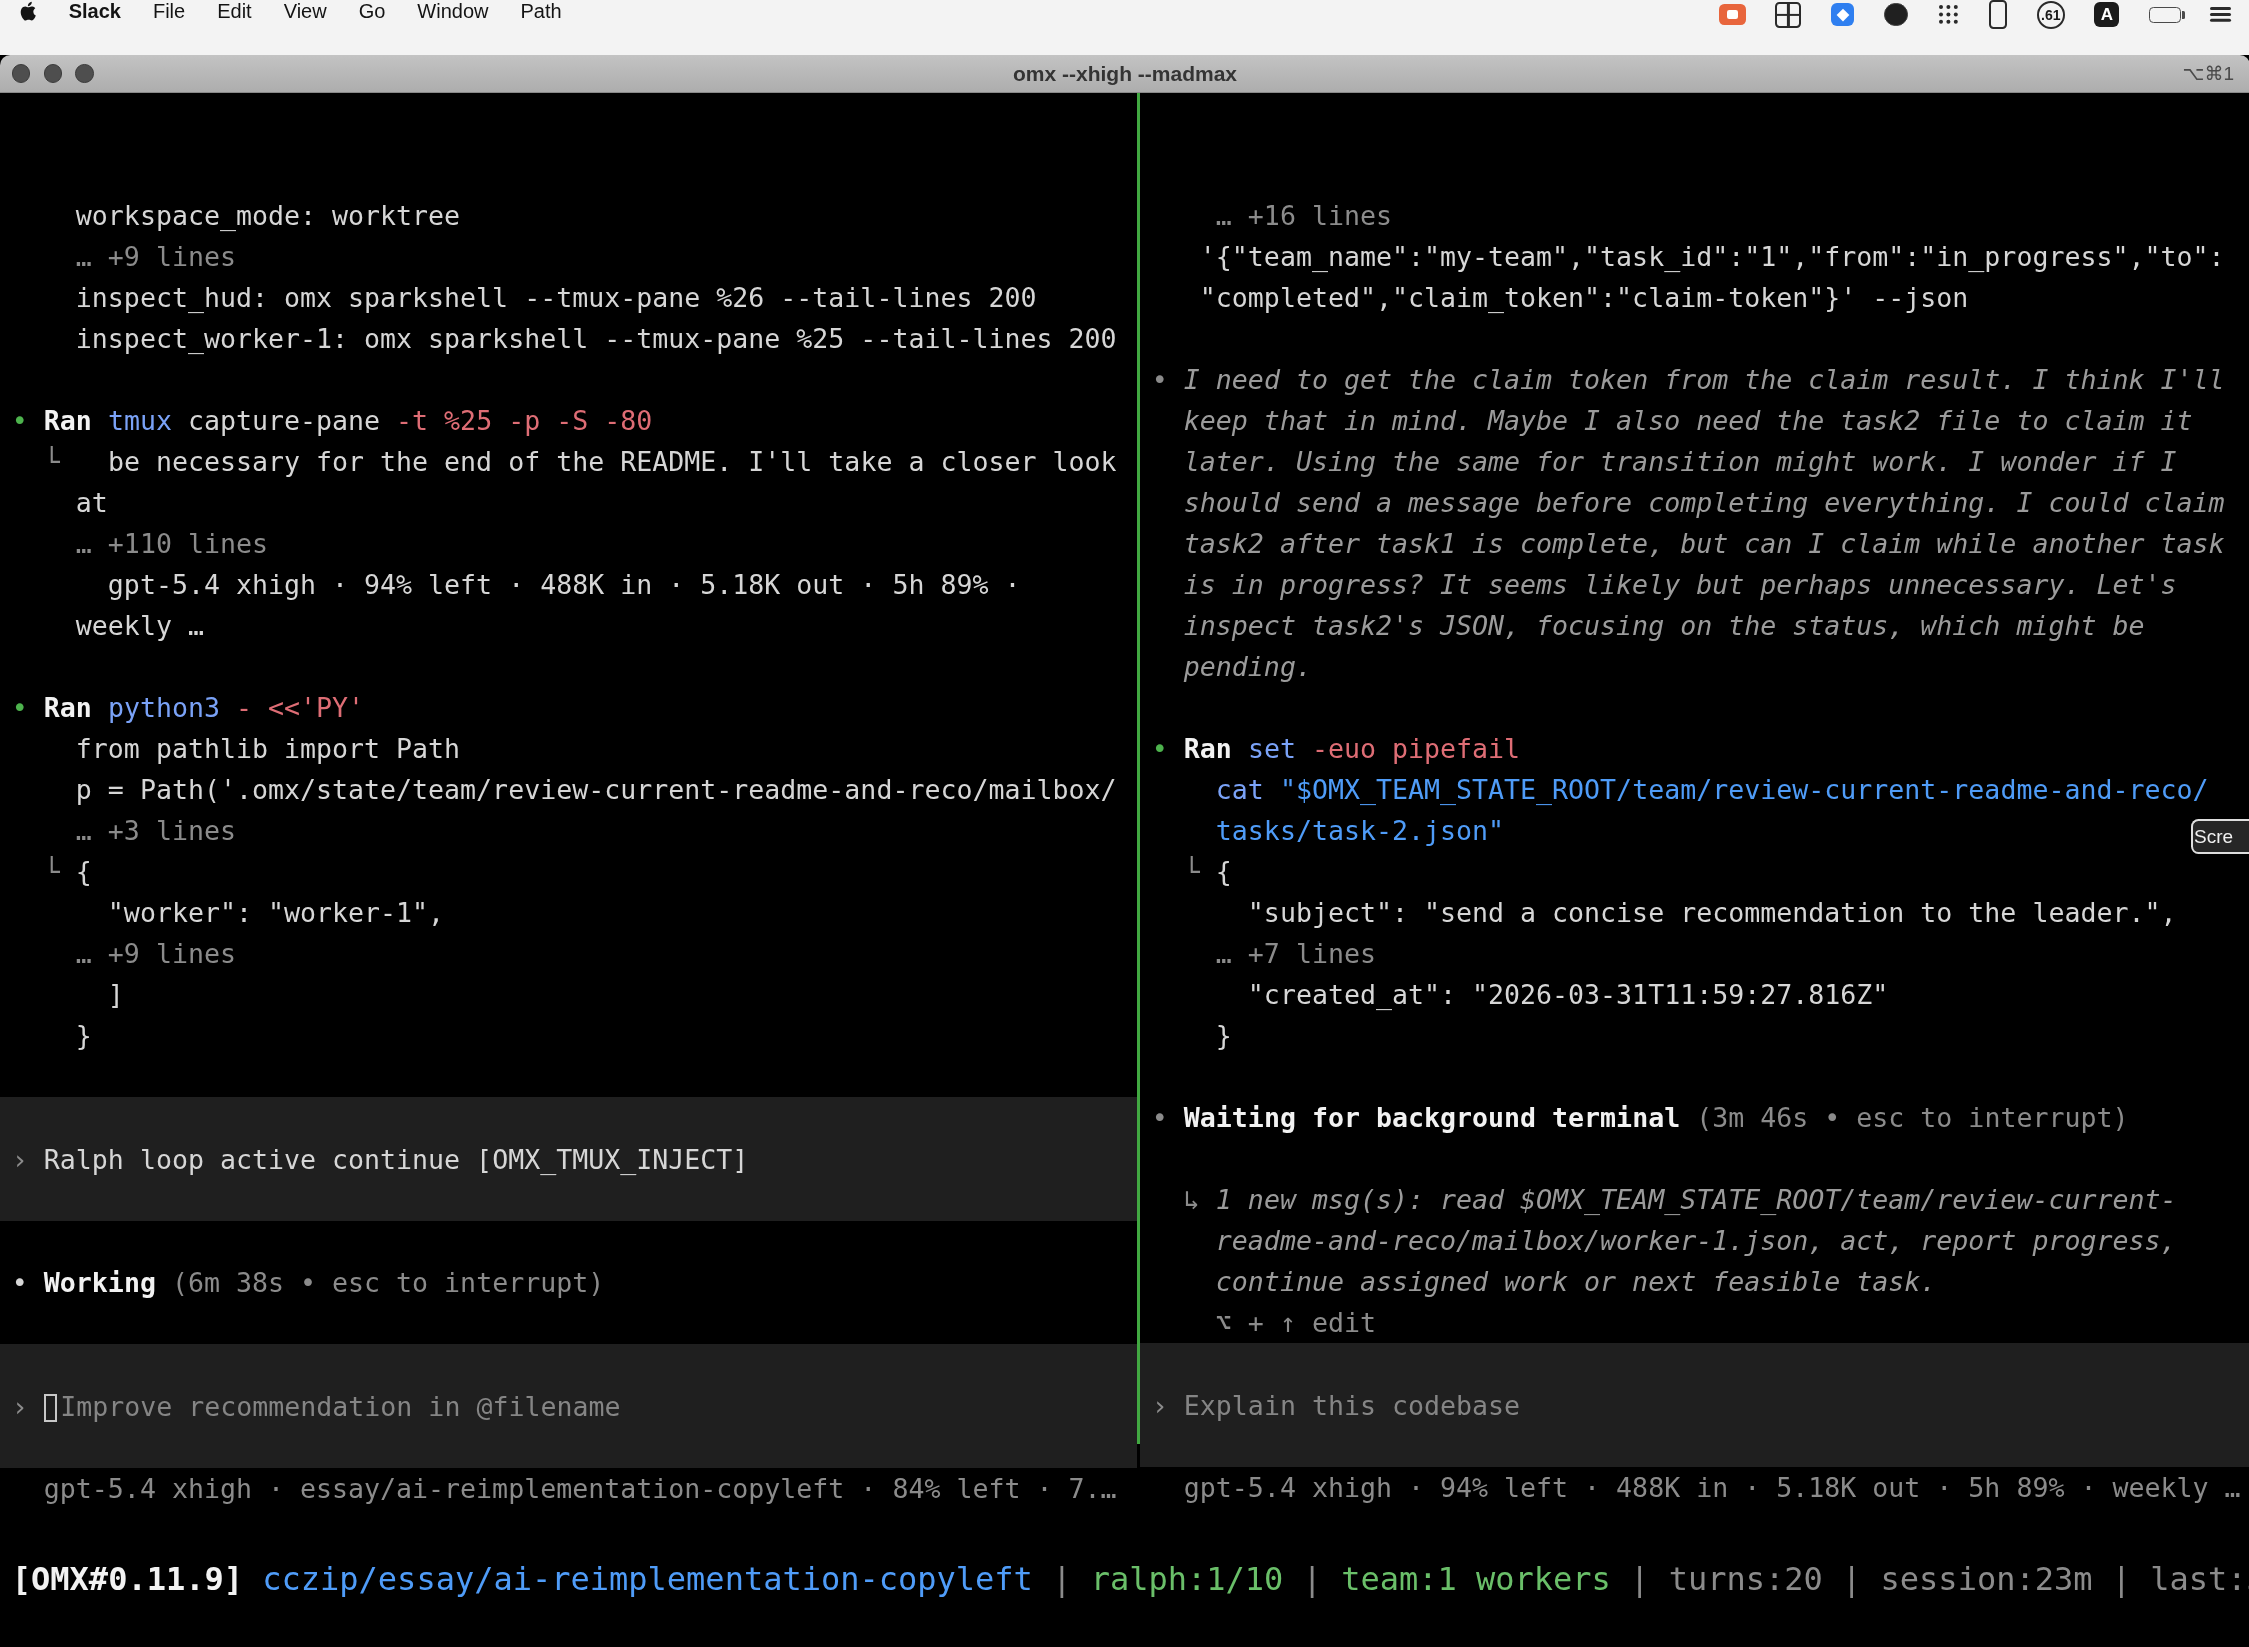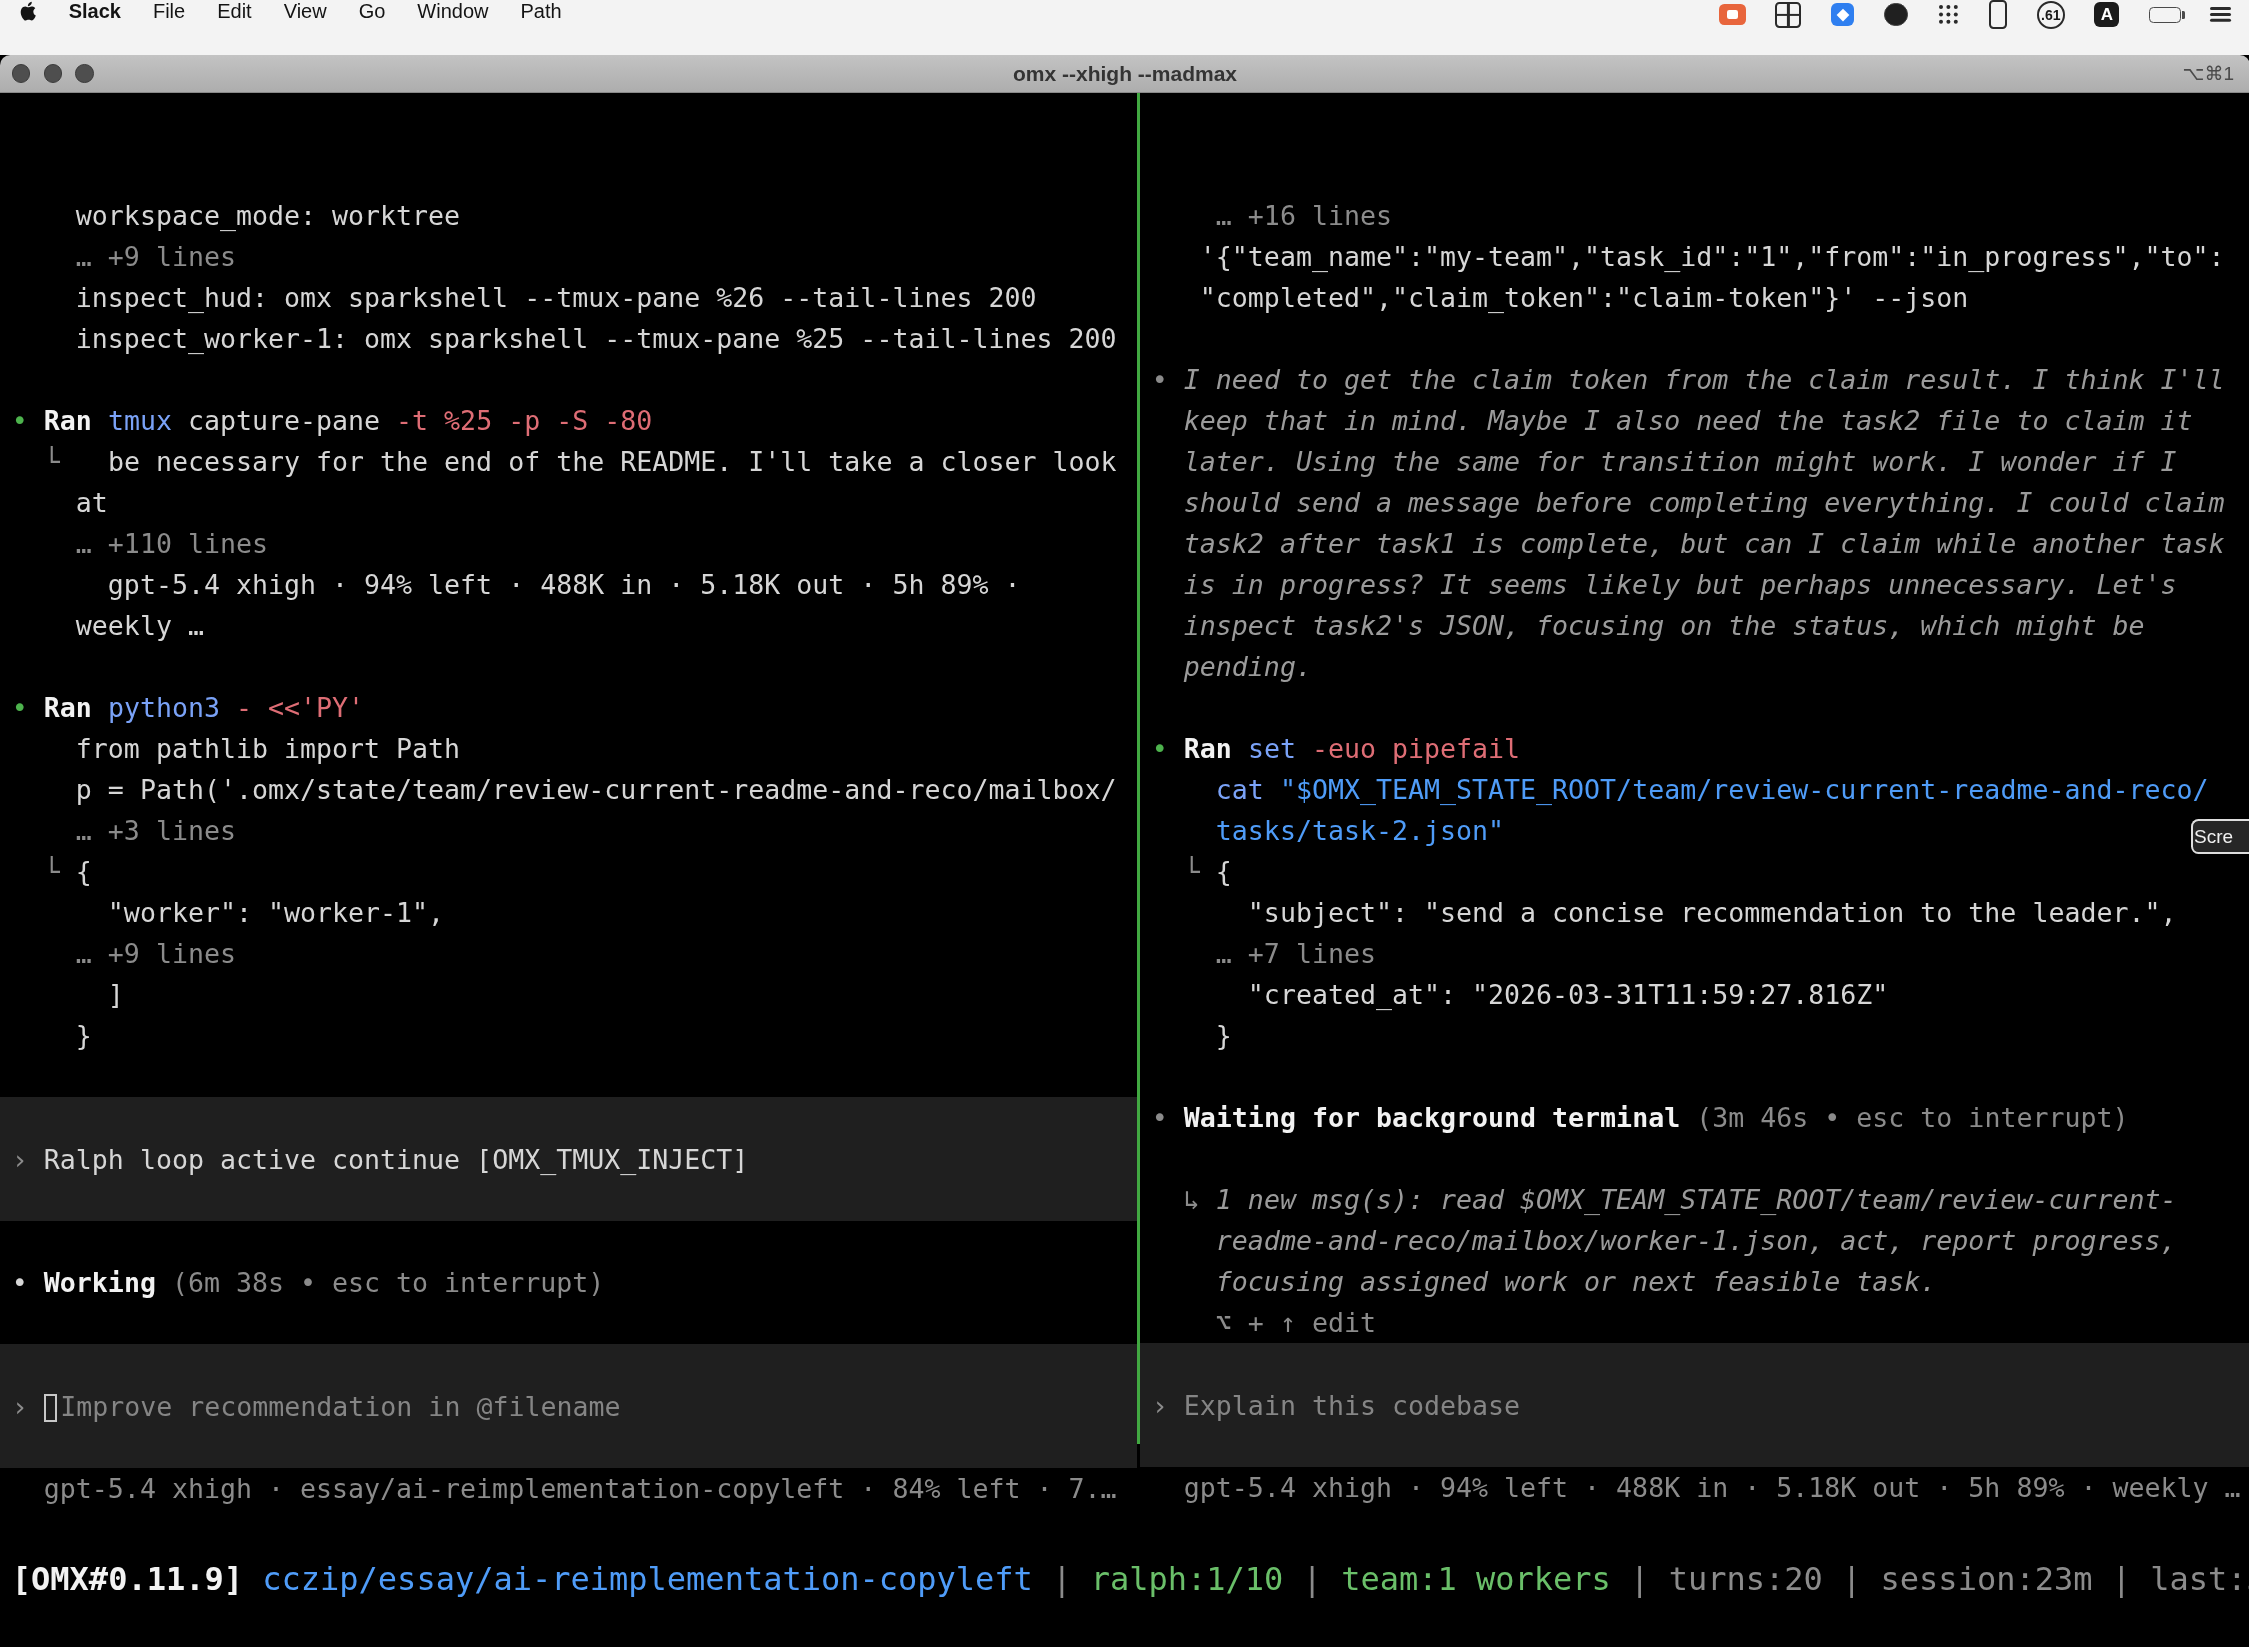--- a/index.html
+++ b/index.html
@@ -181,21 +181,21 @@
       <div class="tline"><span class="s-dim">  └ </span><span class="s-fg">{</span></div>
       <div class="tline"><span class="s-fg">      "subject": "send a concise recommendation to the leader.",</span></div>
       <div class="tline"><span class="s-dim">    … +7 lines</span></div>
       <div class="tline"><span class="s-fg">      "created_at": "2026-03-31T11:59:27.816Z"</span></div>
       <div class="tline"><span class="s-fg">    }</span></div>
       <div class="tblank"></div>
       <div class="tline"><span class="s-dim">• </span><span class="s-b">Waiting for background terminal </span><span class="s-dim">(3m 46s • esc to interrupt)</span></div>
       <div class="tblank"></div>
       <div class="tline"><span class="s-dim">  ↳ </span><span class="s-it">1 new msg(s): read $OMX_TEAM_STATE_ROOT/team/review-current-</span></div>
       <div class="tline"><span class="s-it">    readme-and-reco/mailbox/worker-1.json, act, report progress,</span></div>
-      <div class="tline"><span class="s-it">    focusing assigned work or next feasible task.</span></div>
+      <div class="tline"><span class="s-it">    continue assigned work or next feasible task.</span></div>
       <div class="tline"><span class="s-dim">    ⌥ + ↑ edit</span></div>
       <div class="tbox">
         <div class="tline"><span class="s-dim">› </span><span class="s-ph">Explain this codebase</span></div>
       </div>
       <div class="tline"><span class="s-dim">  gpt-5.4 xhigh · 94% left · 488K in · 5.18K out · 5h 89% · weekly …</span></div>
     </div>
 
   <div class="omx-status" id="omx-status-line"><span class="s-b">[OMX#0.11.9] </span><span class="s-str">cczip/essay/ai-reimplementation-copyleft</span><span class="s-dim"> | </span><span class="s-grn">ralph:1/10</span><span class="s-dim"> | </span><span class="s-grn">team:1 workers</span><span class="s-dim"> | turns:20 | session:23m | last:3m ago</span></div>
 
   <div class="screen-overlay">

